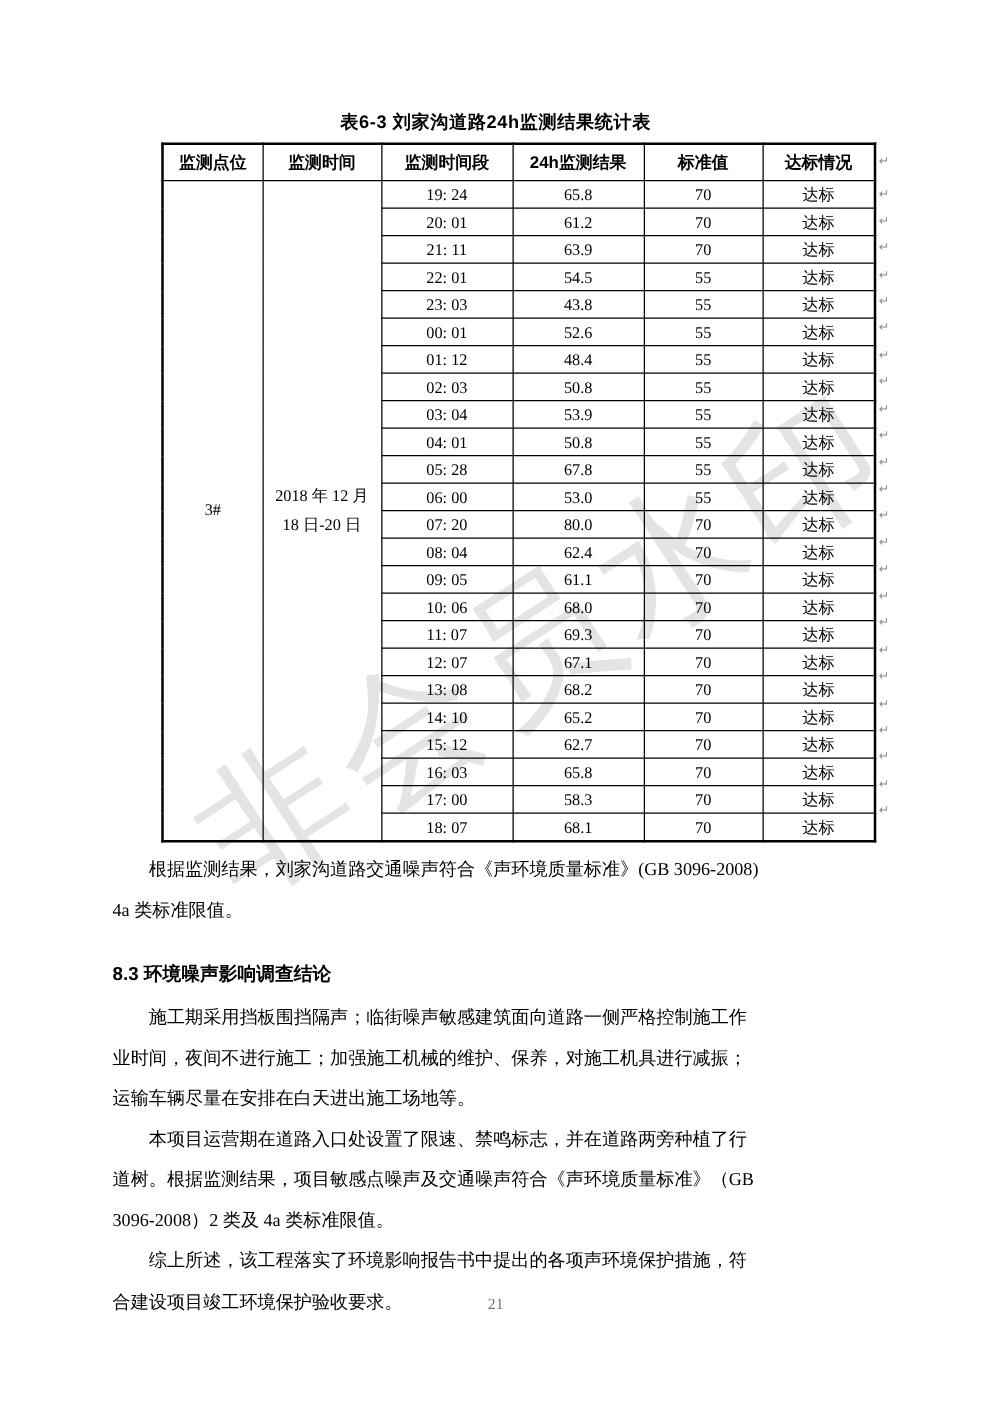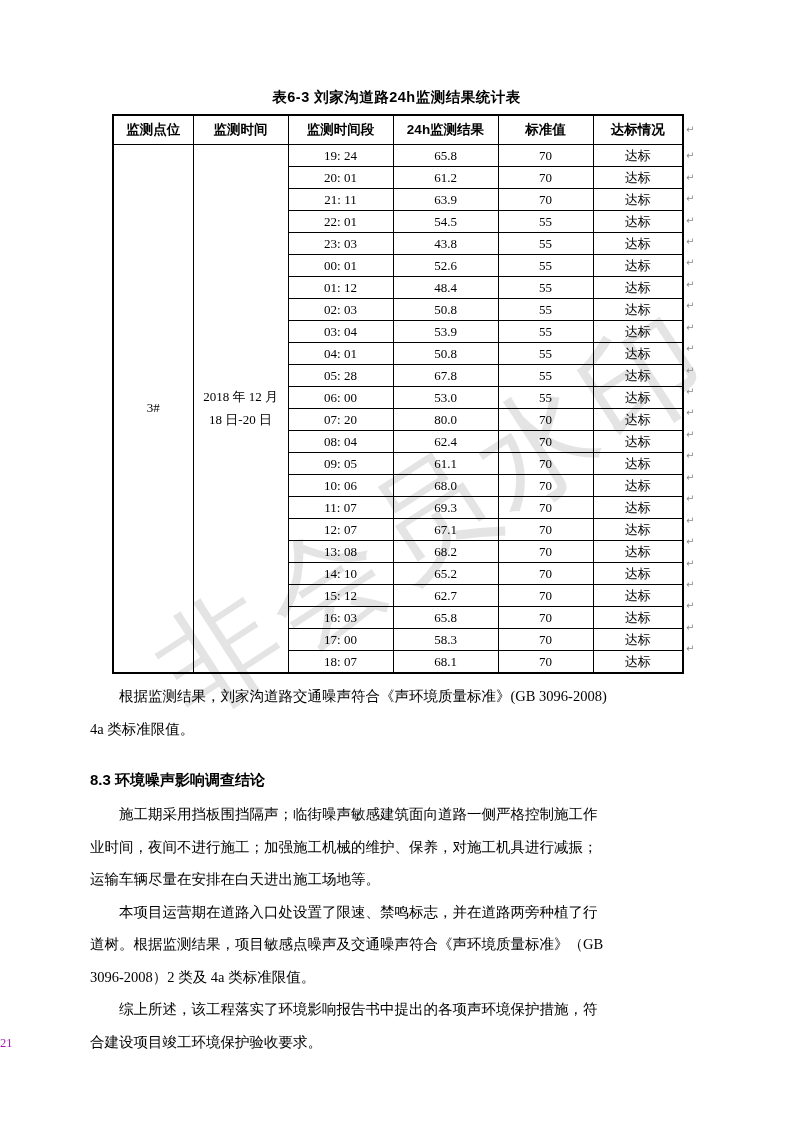--- a/index.html
+++ b/index.html
@@ -15,21 +15,21 @@
     transform:rotate(-33deg);
     font-family:"Liberation Sans","DejaVu Sans",sans-serif;
     font-size:118px;letter-spacing:8px;color:#e4e4e4;white-space:nowrap;
     z-index:0;user-select:none;
   }
   .content{position:absolute;left:90px;top:88px;width:613px;z-index:1;}
   .table-title{
     text-align:center;font-family:Liberation Sans, sans-serif;
     font-weight:bold;font-size:14.5px;margin:0 0 7px 0;letter-spacing:0.5px;
   }
-  .table-wrap{position:relative;width:510px;margin-left:22px;}
+  .table-wrap{position:relative;width:510px;margin-left:39px;}
   table.monitor{
     border-collapse:collapse;table-layout:fixed;width:570px;
     border:2px solid #000;font-size:13px;
   }
   .monitor th,.monitor td{
     border:1px solid #000;text-align:center;vertical-align:middle;
     padding:0;white-space:nowrap;overflow:hidden;
   }
   .monitor th{
     height:28px;font-family:"Liberation Sans","DejaVu Sans",sans-serif;
@@ -48,22 +48,22 @@
   .rowmark.head{height:31px;}
   
   .bodytext{margin-top:6px;font-size:14.5px;}
   .line{line-height:32.5px;white-space:nowrap;}
   .indent{text-indent:2em;}
   .section-heading{
     font-family:"Liberation Sans","DejaVu Sans",sans-serif;font-weight:bold;
     font-size:15px;line-height:32px;margin:19px 0 2px 0;
   }
   .page-number{
-    position:absolute;left:0;top:1036px;width:100%;text-align:left;
-    font-size:12.5px;color:#a21caf;z-index:1;
+    position:absolute;left:0;top:1036px;width:100%;text-align:center;
+    font-size:12.5px;color:#737373;z-index:1;
   }
 </style>
 </head>
 <body>
 
 <div class="page">
 
   <div class="watermark">非会员水印</div>
 
   <div class="content">

